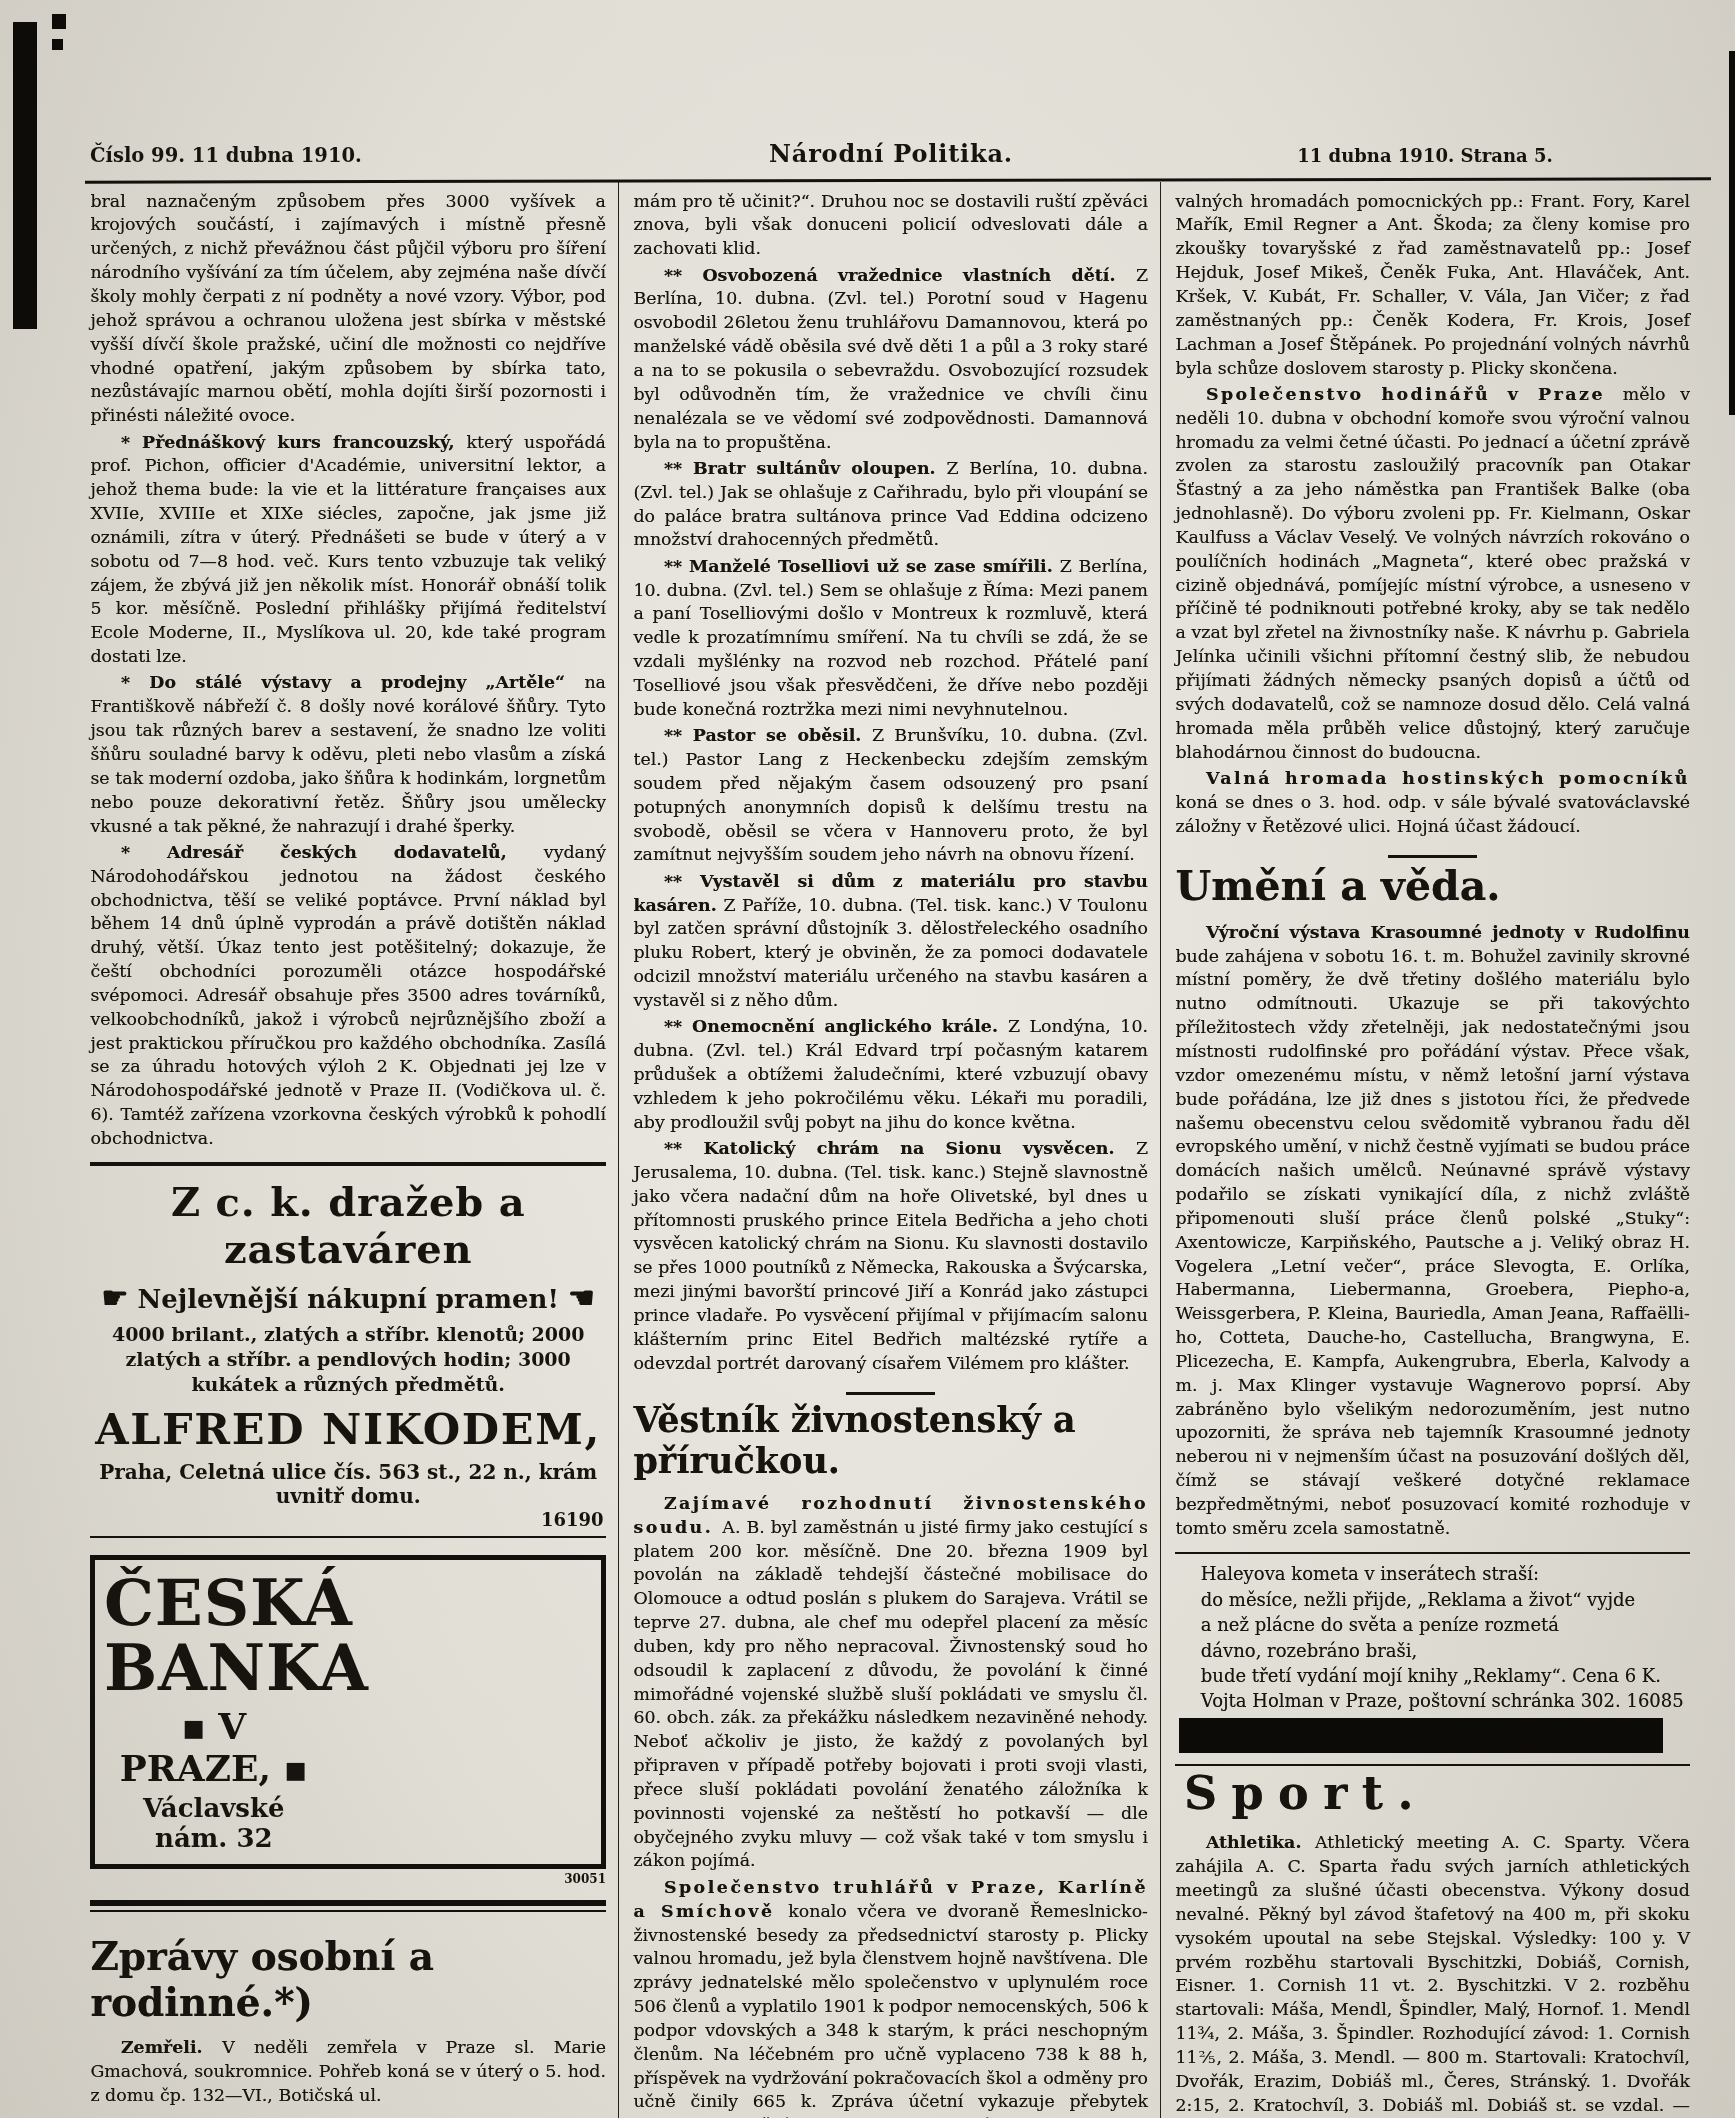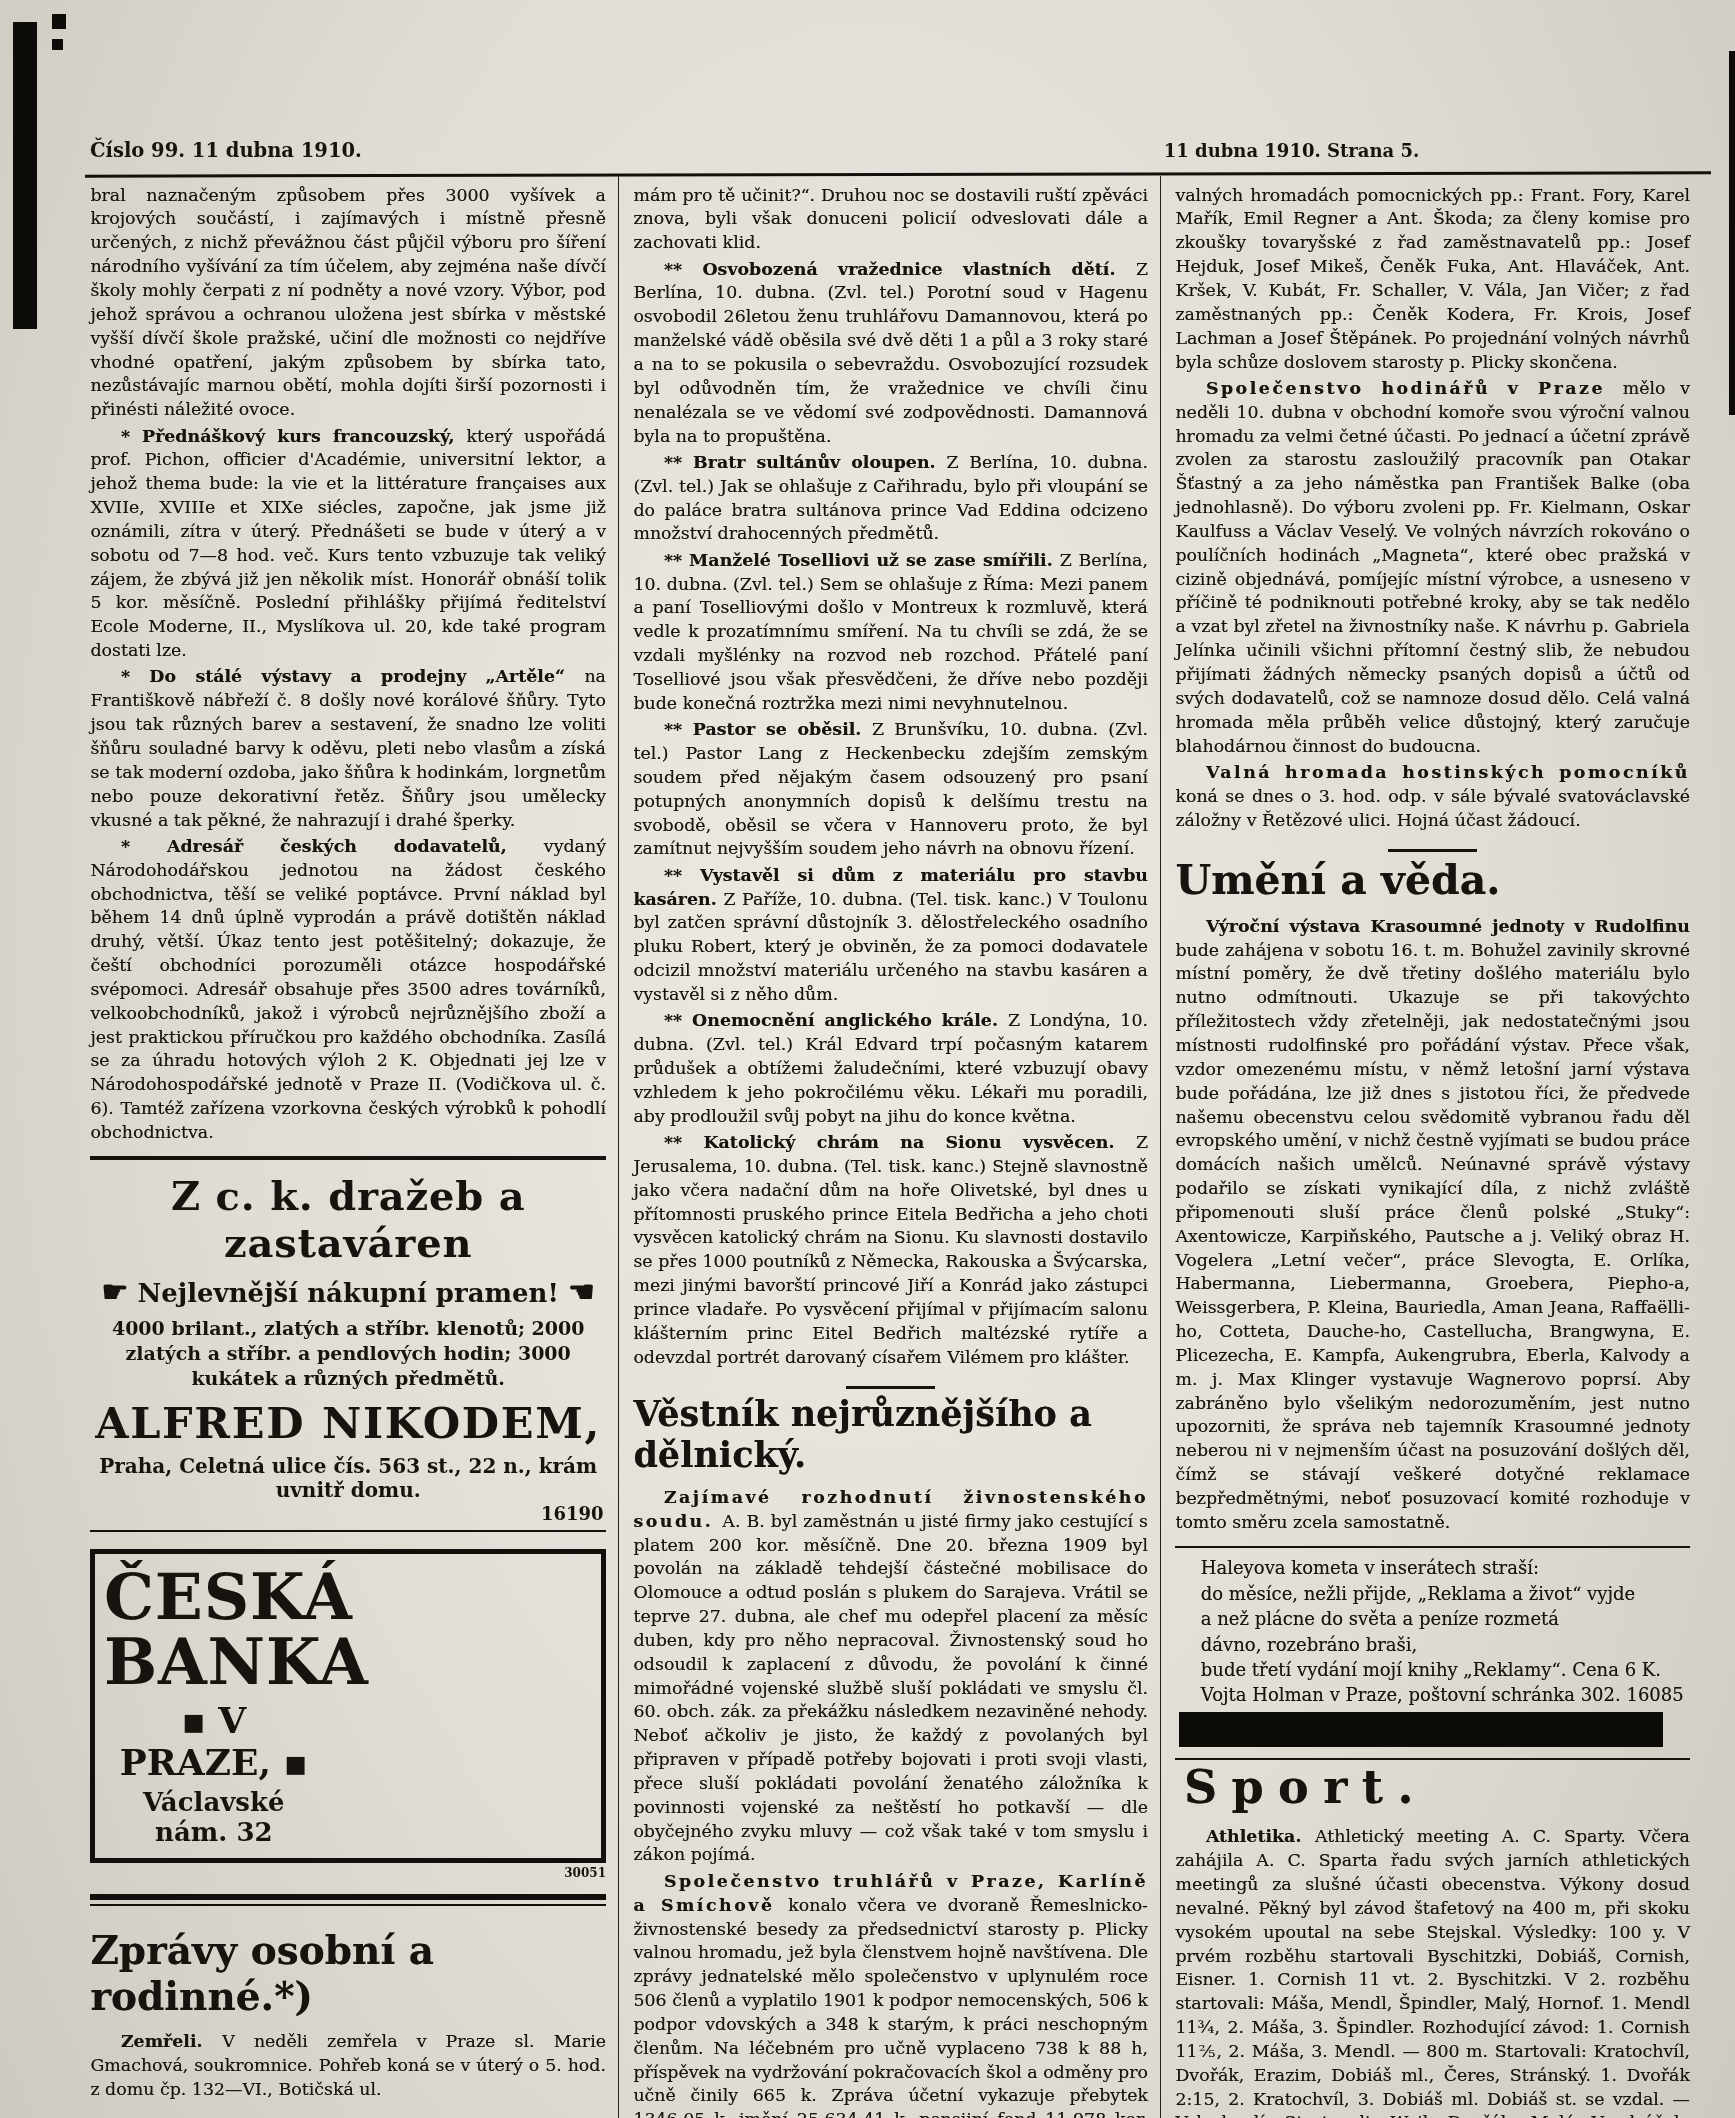--- a/index.html
+++ b/index.html
@@ -73,20 +73,21 @@
 
 <div class="page">
 
   <div class="artifact a-left-bar"></div>
   <div class="artifact a-sq1"></div>
   <div class="artifact a-sq2"></div>
   <div class="artifact a-right-strip"></div>
 
   <header class="masthead">
     <span class="mh-left">Číslo 99.  11 dubna 1910.</span>
+    <span class="mh-center">Národní Politika.</span>
     <span class="mh-right">11 dubna 1910. Strana 5.</span>
   </header>
   <div class="masthead-rule"></div>
 
   <div class="columns">
 
     <section class="col">
       <div>
           <p class="para noindent">bral naznačeným způsobem přes 3000 vyšívek a krojových součástí, i zajímavých i místně přesně určených, z nichž převážnou část půjčil výboru pro šíření národního vyšívání za tím účelem, aby zejména naše dívčí školy mohly čerpati z ní podněty a nové vzory. Výbor, pod jehož správou a ochranou uložena jest sbírka v městské vyšší dívčí škole pražské, učiní dle možnosti co nejdříve vhodné opatření, jakým způsobem by sbírka tato, nezůstávajíc marnou obětí, mohla dojíti širší pozornosti i přinésti náležité ovoce.</p>
           <p class="para"><b class="lead">* Přednáškový kurs francouzský, </b>který uspořádá prof. Pichon, officier d'Académie, universitní lektor, a jehož thema bude: la vie et la littérature françaises aux XVIIe, XVIIIe et XIXe siécles, započne, jak jsme již oznámili, zítra v úterý. Přednášeti se bude v úterý a v sobotu od 7—8 hod. več. Kurs tento vzbuzuje tak veliký zájem, že zbývá již jen několik míst. Honorář obnáší tolik 5 kor. měsíčně. Poslední přihlášky přijímá ředitelství Ecole Moderne, II., Myslíkova ul. 20, kde také program dostati lze.</p>
@@ -132,21 +133,21 @@
           <p class="para"><b class="lead">** Osvobozená vražednice vlastních dětí. </b>Z Berlína, 10. dubna. (Zvl. tel.) Porotní soud v Hagenu osvobodil 26letou ženu truhlářovu Damannovou, která po manželské vádě oběsila své dvě děti 1 a půl a 3 roky staré a na to se pokusila o sebevraždu. Osvobozující rozsudek byl odůvodněn tím, že vražednice ve chvíli činu nenalézala se ve vědomí své zodpovědnosti. Damannová byla na to propuštěna.</p>
           <p class="para"><b class="lead">** Bratr sultánův oloupen. </b>Z Berlína, 10. dubna. (Zvl. tel.) Jak se ohlašuje z Cařihradu, bylo při vloupání se do paláce bratra sultánova prince Vad Eddina odcizeno množství drahocenných předmětů.</p>
           <p class="para"><b class="lead">** Manželé Toselliovi už se zase smířili. </b>Z Berlína, 10. dubna. (Zvl. tel.) Sem se ohlašuje z Říma: Mezi panem a paní Toselliovými došlo v Montreux k rozmluvě, která vedle k prozatímnímu smíření. Na tu chvíli se zdá, že se vzdali myšlénky na rozvod neb rozchod. Přátelé paní Toselliové jsou však přesvědčeni, že dříve nebo později bude konečná roztržka mezi nimi nevyhnutelnou.</p>
           <p class="para"><b class="lead">** Pastor se oběsil. </b>Z Brunšvíku, 10. dubna. (Zvl. tel.) Pastor Lang z Heckenbecku zdejším zemským soudem před nějakým časem odsouzený pro psaní potupných anonymních dopisů k delšímu trestu na svobodě, oběsil se včera v Hannoveru proto, že byl zamítnut nejvyšším soudem jeho návrh na obnovu řízení.</p>
           <p class="para"><b class="lead">** Vystavěl si dům z materiálu pro stavbu kasáren. </b>Z Paříže, 10. dubna. (Tel. tisk. kanc.) V Toulonu byl zatčen správní důstojník 3. dělostřeleckého osadního pluku Robert, který je obviněn, že za pomoci dodavatele odcizil množství materiálu určeného na stavbu kasáren a vystavěl si z něho dům.</p>
           <p class="para"><b class="lead">** Onemocnění anglického krále. </b>Z Londýna, 10. dubna. (Zvl. tel.) Král Edvard trpí počasným katarem průdušek a obtížemi žaludečními, které vzbuzují obavy vzhledem k jeho pokročilému věku. Lékaři mu poradili, aby prodloužil svůj pobyt na jihu do konce května.</p>
           <p class="para"><b class="lead">** Katolický chrám na Sionu vysvěcen. </b>Z Jerusalema, 10. dubna. (Tel. tisk. kanc.) Stejně slavnostně jako včera nadační dům na hoře Olivetské, byl dnes u přítomnosti pruského prince Eitela Bedřicha a jeho choti vysvěcen katolický chrám na Sionu. Ku slavnosti dostavilo se přes 1000 poutníků z Německa, Rakouska a Švýcarska, mezi jinými bavorští princové Jiří a Konrád jako zástupci prince vladaře. Po vysvěcení přijímal v přijímacím salonu klášterním princ Eitel Bedřich maltézské rytíře a odevzdal portrét darovaný císařem Vilémem pro klášter.</p>
         </div>
 
       <div class="sep"></div>
-      <h2 class="sec-title t-vestnik">Věstník nejrůznějšího a dělnický.</h2>
+      <h2 class="sec-title t-vestnik">Věstník živnostenský a příručkou.</h2>
       <div>
           <p class="para"><b class="lead spaced">Zajímavé rozhodnutí živnostenského soudu. </b>A. B. byl zaměstnán u jisté firmy jako cestující s platem 200 kor. měsíčně. Dne 20. března 1909 byl povolán na základě tehdejší částečné mobilisace do Olomouce a odtud poslán s plukem do Sarajeva. Vrátil se teprve 27. dubna, ale chef mu odepřel placení za měsíc duben, kdy pro něho nepracoval. Živnostenský soud ho odsoudil k zaplacení z důvodu, že povolání k činné mimořádné vojenské službě sluší pokládati ve smyslu čl. 60. obch. zák. za překážku následkem nezaviněné nehody. Neboť ačkoliv je jisto, že každý z povolaných byl připraven v případě potřeby bojovati i proti svoji vlasti, přece sluší pokládati povolání ženatého záložníka k povinnosti vojenské za neštěstí ho potkavší — dle obyčejného zvyku mluvy — což však také v tom smyslu i zákon pojímá.</p>
           <p class="para"><b class="lead spaced">Společenstvo truhlářů v Praze, Karlíně a Smíchově </b>konalo včera ve dvoraně Řemeslnicko-živnostenské besedy za předsednictví starosty p. Plicky valnou hromadu, jež byla členstvem hojně navštívena. Dle zprávy jednatelské mělo společenstvo v uplynulém roce 506 členů a vyplatilo 1901 k podpor nemocenských, 506 k podpor vdovských a 348 k starým, k práci neschopným členům. Na léčebném pro učně vyplaceno 738 k 88 h, příspěvek na vydržování pokračovacích škol a odměny pro učně činily 665 k. Zpráva účetní vykazuje přebytek 1346·05 k, jmění 25.634·41 k, pensijní fond 11.978 kor. 60 h; rozpočet na r. 1910 vykazuje 8803 k 48 h příjmů a 8613 k 37 h vydání. Zpráva jednatelská a účetní byly po dobrozdání účetní revise schváleny. Členský příspěvek na r. 1910 stanoven obnosem 12 kor. Schválen návrh předsednictva, aby se 1000 k věnovalo na vnitřní zařízení budoucí odborné školy truhlářské, kterou zamýšlí zříditi a vydržovati obec pražská. Dále schváleno, aby přišlá tato částka zařazována byla přímo do rozpočtu. Při volbách byli zvoleni do představenstva nemocenské pokladny pomocnické pp.: Č. Fuka, Kar. Chaloupka, Jos. Kořínek, Frant. Marhold, a náhradníky pp.: K. Barták a V. Kubát; do výboru dozorčího pp. V. Čermák a za náhradníka p. Petr Veselý; za zástupce společenstva ve</p>
         </div>
     </section>
 
     <section class="col">
       <div>
           <p class="para noindent">valných hromadách pomocnických pp.: Frant. Fory, Karel Mařík, Emil Regner a Ant. Škoda; za členy komise pro zkoušky tovaryšské z řad zaměstnavatelů pp.: Josef Hejduk, Josef Mikeš, Čeněk Fuka, Ant. Hlaváček, Ant. Kršek, V. Kubát, Fr. Schaller, V. Vála, Jan Vičer; z řad zaměstnaných pp.: Čeněk Kodera, Fr. Krois, Josef Lachman a Josef Štěpánek. Po projednání volných návrhů byla schůze doslovem starosty p. Plicky skončena.</p>
           <p class="para"><b class="lead spaced">Společenstvo hodinářů v Praze </b>mělo v neděli 10. dubna v obchodní komoře svou výroční valnou hromadu za velmi četné účasti. Po jednací a účetní zprávě zvolen za starostu zasloužilý pracovník pan Otakar Šťastný a za jeho náměstka pan František Balke (oba jednohlasně). Do výboru zvoleni pp. Fr. Kielmann, Oskar Kaulfuss a Václav Veselý. Ve volných návrzích rokováno o poulíčních hodinách „Magneta“, které obec pražská v cizině objednává, pomíjejíc místní výrobce, a usneseno v příčině té podniknouti potřebné kroky, aby se tak nedělo a vzat byl zřetel na živnostníky naše. K návrhu p. Gabriela Jelínka učinili všichni přítomní čestný slib, že nebudou přijímati žádných německy psaných dopisů a účtů od svých dodavatelů, což se namnoze dosud dělo. Celá valná hromada měla průběh velice důstojný, který zaručuje blahodárnou činnost do budoucna.</p>

